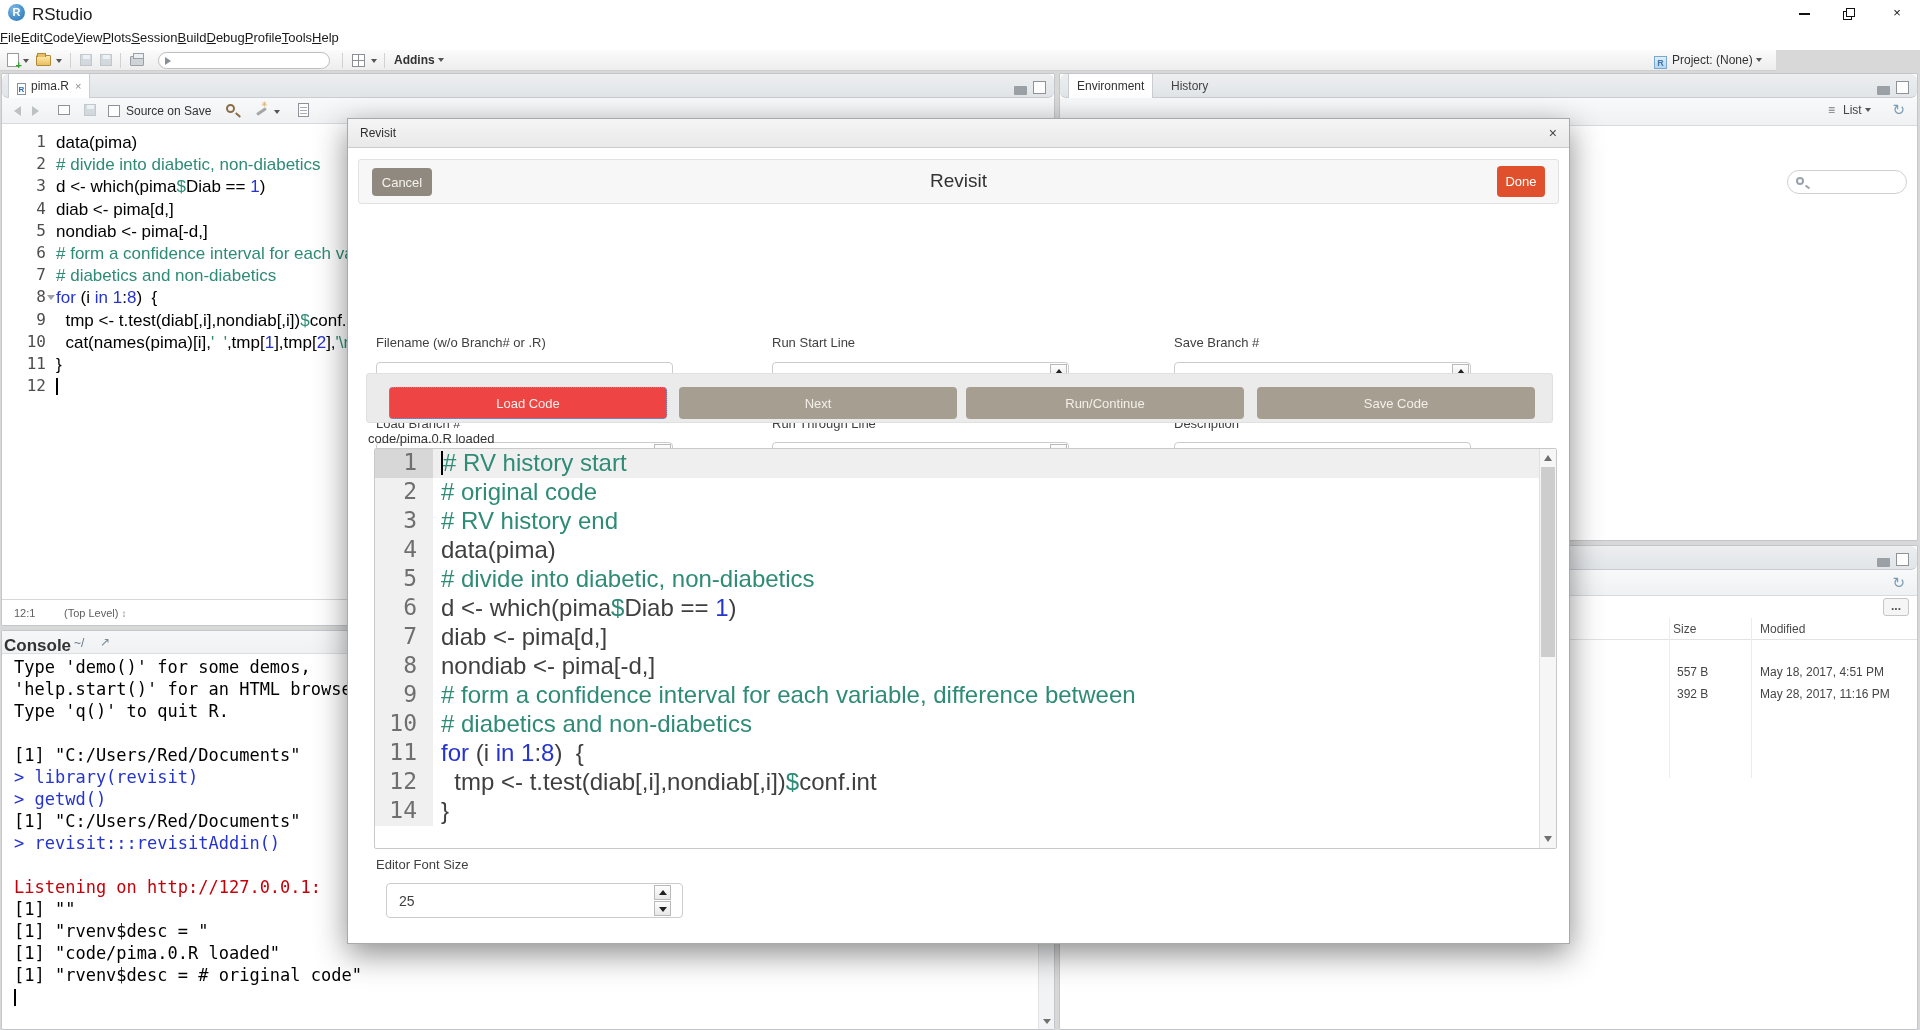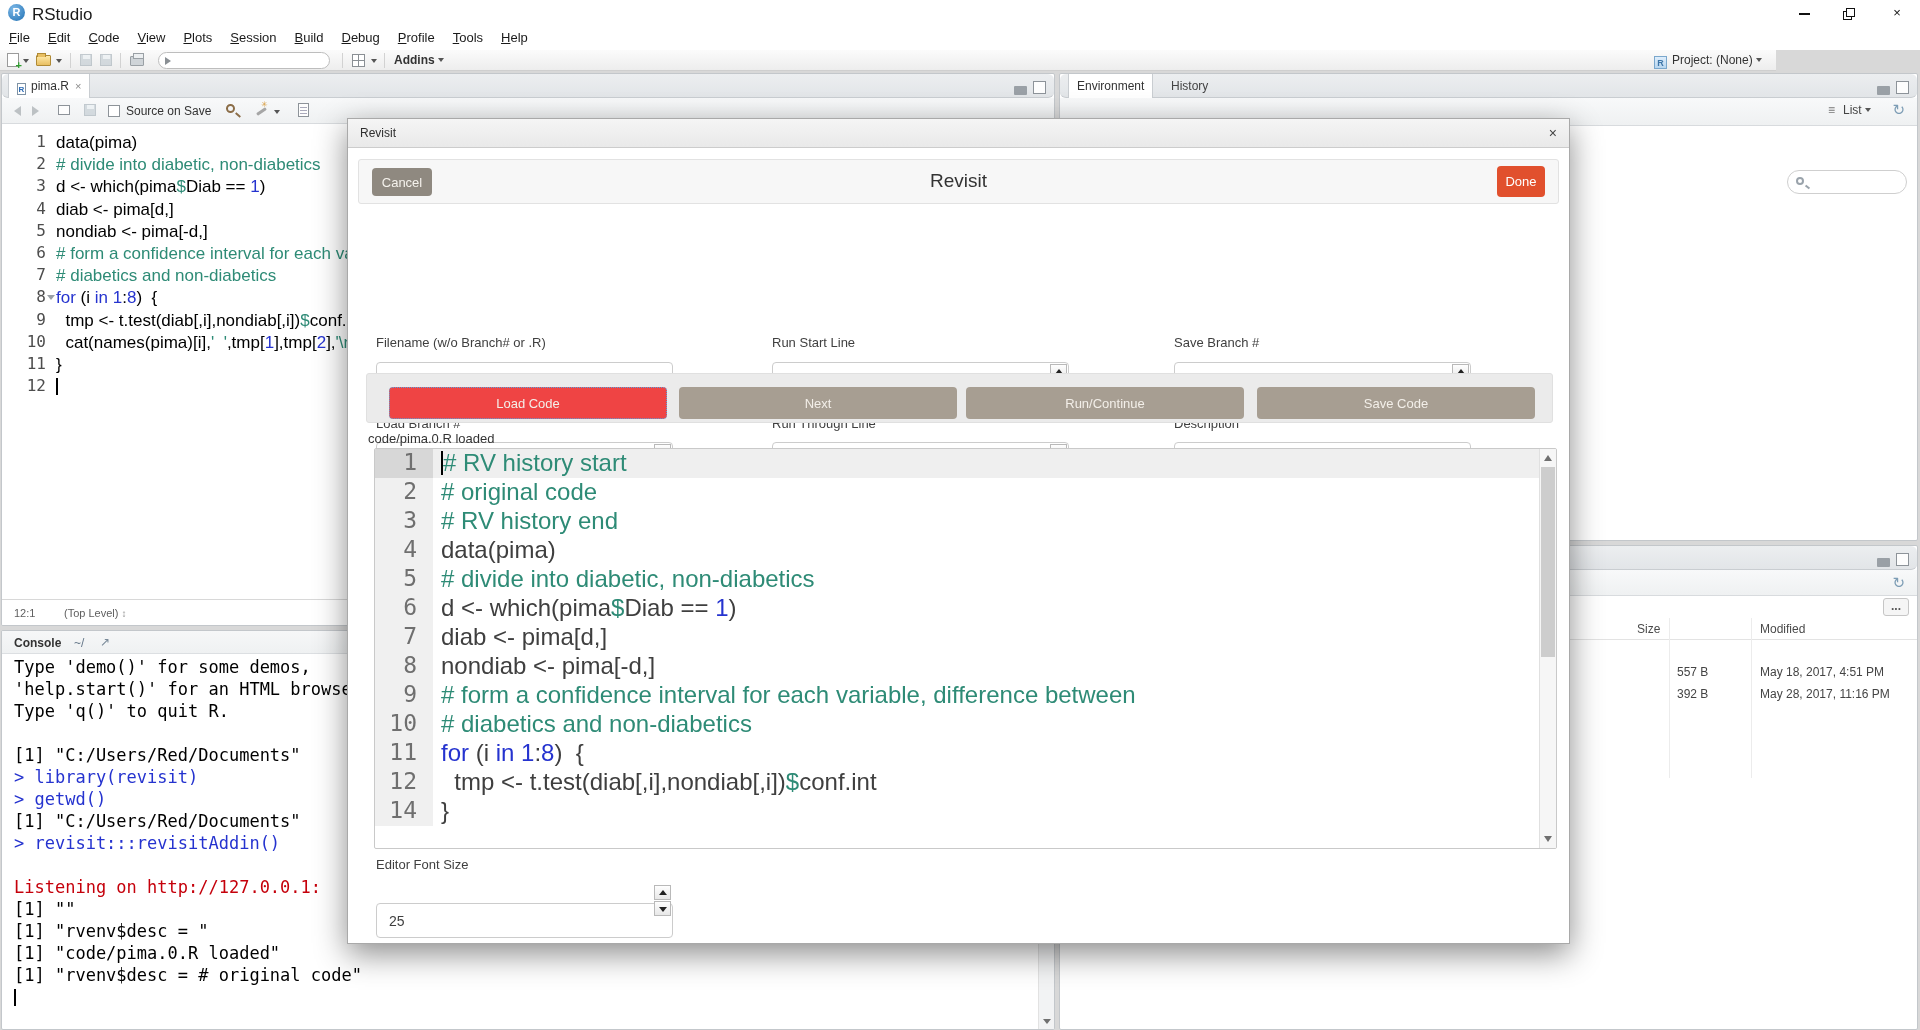--- a/index.html
+++ b/index.html
@@ -12,21 +12,21 @@
     background:radial-gradient(circle at 35% 30%,#7db9e8,#1f6fb2);color:#fff;font-size:11px;font-weight:bold;
     text-align:center;line-height:17px;}
   .title-text{position:absolute;left:32px;top:5px;font-size:17px;color:#1a1a1a;}
   .win-btn{position:absolute;top:0;width:46px;height:26px;text-align:center;color:#111;font-size:13px;line-height:26px;}
   .wb-min{left:1782px;}  .wb-restore{left:1828px;} .wb-close{left:1874px;}
   .wb-restore .sq{position:absolute;left:18px;top:8px;width:9px;height:9px;border:1px solid #111;background:#fff;}
   .wb-restore .sq2{left:15px;top:11px;}
   .wb-min .bar{position:absolute;left:17px;top:13px;width:11px;height:1.5px;background:#111;}
 
   .menubar{position:absolute;left:0;top:26px;width:1920px;height:24px;background:#ffffff;}
-  .menu-item{display:inline-block;padding:0 9px;font-size:13px;line-height:24px;color:#1a1a1a;}
+  .menu-item{display:inline-block;padding:0 0;font-size:13px;line-height:24px;color:#1a1a1a;}
   .menu-item u{text-decoration:underline;}
 
   .toolbar{position:absolute;left:0;top:50px;width:1776px;height:21px;
     background:linear-gradient(#fbfbfb,#ededed);border-bottom:1px solid #cfcfcf;}
   .ticon{position:absolute;top:3px;height:14px;}
   .ic-newdoc{left:7px;width:12px;background:#fff;border:1px solid #9a9a9a;}
   .ic-newdoc:after{content:"+";position:absolute;right:-4px;bottom:-5px;color:#2d9e2d;font-weight:bold;font-size:11px;}
   .ic-folder{left:36px;width:15px;height:11px;top:5px;background:linear-gradient(#ffe9a8,#e8bf62);border:1px solid #b08a35;border-radius:1px;}
   .ic-folder:before{content:"";position:absolute;left:0;top:-3px;width:7px;height:3px;background:#e8bf62;border:1px solid #b08a35;border-bottom:none;}
   .ic-save{width:12px;height:12px;top:4px;background:#b9c4cc;border:1px solid #98a5ae;opacity:.55;}
@@ -92,21 +92,21 @@
   .caret{display:inline-block;width:2px;height:17px;background:#000;vertical-align:-3px;}
 
   .statusbar{position:absolute;left:0;bottom:0;right:0;height:26px;background:#fff;border-top:1px solid #d8d8d8;font-size:11px;color:#5e5e5e;}
   .sb-pos{position:absolute;left:12px;top:7px;}
   .sb-scope{position:absolute;left:62px;top:7px;}
   .updown{color:#8a8a8a;font-size:10px;}
 
   
   .console-pane{left:1px;top:630px;width:1054px;height:400px;}
   .chead{position:absolute;left:0;top:0;right:0;height:23px;background:linear-gradient(#f6f7f8,#eff1f2);border-bottom:1px solid #dcdfe2;}
-  .chead .ct{position:absolute;left:12px;top:5px;font-size:12px;font-weight:bold;color:#333;}
+  .chead .ct{position:absolute;left:2px;top:5px;font-size:17px;font-weight:bold;color:#333;}
   .chead .cp{position:absolute;left:72px;top:5px;font-size:12px;color:#66788a;}
   .chead .pop{position:absolute;left:98px;top:4px;font-size:12px;color:#7a8a99;}
   .console-body{position:absolute;left:0;top:26px;right:16px;bottom:0;padding-left:12px;overflow:hidden;}
   .cline{height:22px;font:17px "DejaVu Sans Mono",monospace;white-space:pre;color:#000;}
   .cline.i{color:#2533cf;} .cline.m{color:#c5000b;}
   .vsb{position:absolute;top:26px;right:0;bottom:0;width:16px;background:#f2f3f4;border-left:1px solid #e2e2e2;}
   .vsb .arr{position:absolute;left:4px;width:0;height:0;border-left:4px solid transparent;border-right:4px solid transparent;}
   .vsb .dn{bottom:5px;border-top:5px solid #707070;}
   .vsb .up{top:5px;border-bottom:5px solid #707070;}
 
@@ -119,21 +119,21 @@
   .env-search{position:absolute;right:10px;top:96px;width:120px;height:24px;border:1px solid #cfcfcf;border-radius:12px;background:#fff;}
   .mag2{position:absolute;left:8px;top:6px;width:8px;height:8px;border:2px solid #9aa3ab;border-radius:50%;}
   .mag2:after{content:"";position:absolute;left:7px;top:7px;width:5px;height:2px;background:#9aa3ab;transform:rotate(40deg);}
 
   
   .files-pane{left:1059px;top:545px;width:859px;height:485px;}
   .files-toolbar{position:absolute;left:0;top:24px;right:0;height:26px;background:linear-gradient(#f8f9fa,#eff1f2);border-bottom:1px solid #d8dbde;}
   .more-btn{position:absolute;right:8px;top:52px;width:26px;height:18px;border:1px solid #c6c6c6;border-radius:3px;background:#f5f5f5;
     font-size:12px;color:#555;text-align:center;line-height:14px;font-weight:bold;}
   .fgrid-head{position:absolute;left:0;top:72px;right:0;height:22px;border-bottom:1px solid #e3e3e3;font-size:12px;color:#4a4a4a;}
-  .fh-size{position:absolute;left:577px;top:4px;text-align:center;} .fh-mod{position:absolute;left:700px;top:4px;}
+  .fh-size{position:absolute;left:613px;top:4px;text-align:center;} .fh-mod{position:absolute;left:700px;top:4px;}
   .vline{position:absolute;top:72px;height:160px;width:1px;background:#ececec;}
   .vl1{left:609px;} .vl2{left:691px;}
   .frows{position:absolute;left:0;top:96px;right:0;}
   .frow{position:relative;height:22px;font-size:12px;color:#444;}
   .frow .fsize{position:absolute;left:617px;top:3px;} .frow .fmod{position:absolute;left:700px;top:3px;}
   .frow.blank{height:20px;}
 
   
   .dialog{position:absolute;left:347px;top:118px;width:1223px;height:826px;background:#fff;border:1px solid #a9a9a9;
     box-shadow:0 10px 30px rgba(0,0,0,.45);z-index:10;}
@@ -508,21 +508,21 @@
         </div>
       <div class="dsb">
         <span class="arr up"></span>
         <span class="thumb"></span>
         <span class="arr dn"></span>
       </div>
     </div>
 
     <label class="fs-label">Editor Font Size</label>
     <span class="spin-wrap c1 fs-field">
-        <input class="fld" style="left: 0px; top: 0px; margin-top: 20px;" value="25">
+        <input class="fld" style="left: 10px; top: 0px;" value="25">
       <span class="spin">
           <span class="sc su">
             <i></i>
           </span>
           <span class="sc sd">
             <i></i>
           </span>
         </span>
       </span>
   </div>

